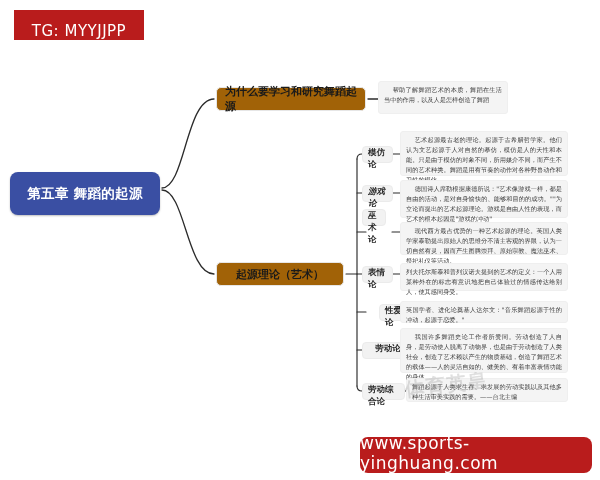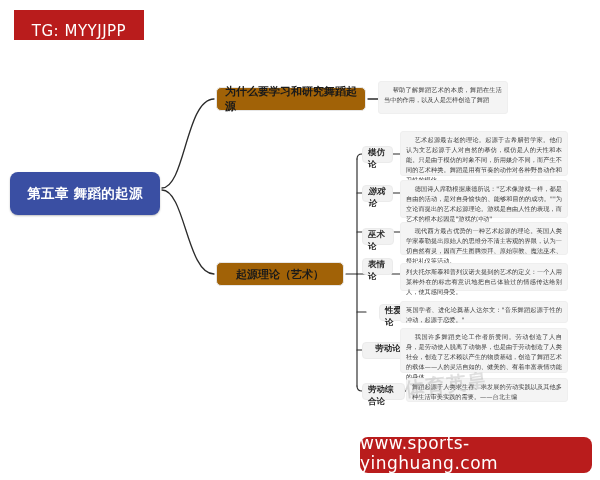--- a/index.html
+++ b/index.html
@@ -119,24 +119,24 @@
   <div id="branch-1" class="branch">
     <span>起源理论（艺术）</span>
   </div>
 
   <div class="topic" style="left:362px;top:146px;width:31px;">
     <span>模仿论</span>
   </div>
   <div class="topic" style="left:362px;top:185px;width:31px;font-style:italic;">
     <span>游戏论</span>
   </div>
-  <div class="topic" style="left:362px;top:228px;width:32px;">
+  <div class="topic" style="left:362px;top:209px;width:24px;">
     <span>巫术论</span>
   </div>
-  <div class="topic" style="left:362px;top:258px;width:31px;">
+  <div class="topic" style="left:362px;top:266px;width:31px;">
     <span>表情论</span>
   </div>
   <div class="topic" style="left:362px;top:304px;width:31px;margin-left:17px;">
     <span>性爱论</span>
   </div>
   <div class="topic" style="left:362px;top:342px;width:52px;">
     <span>劳动论</span>
   </div>
   <div class="topic" style="left:362px;top:383px;width:43px;">
     <span>劳动综合论</span>

